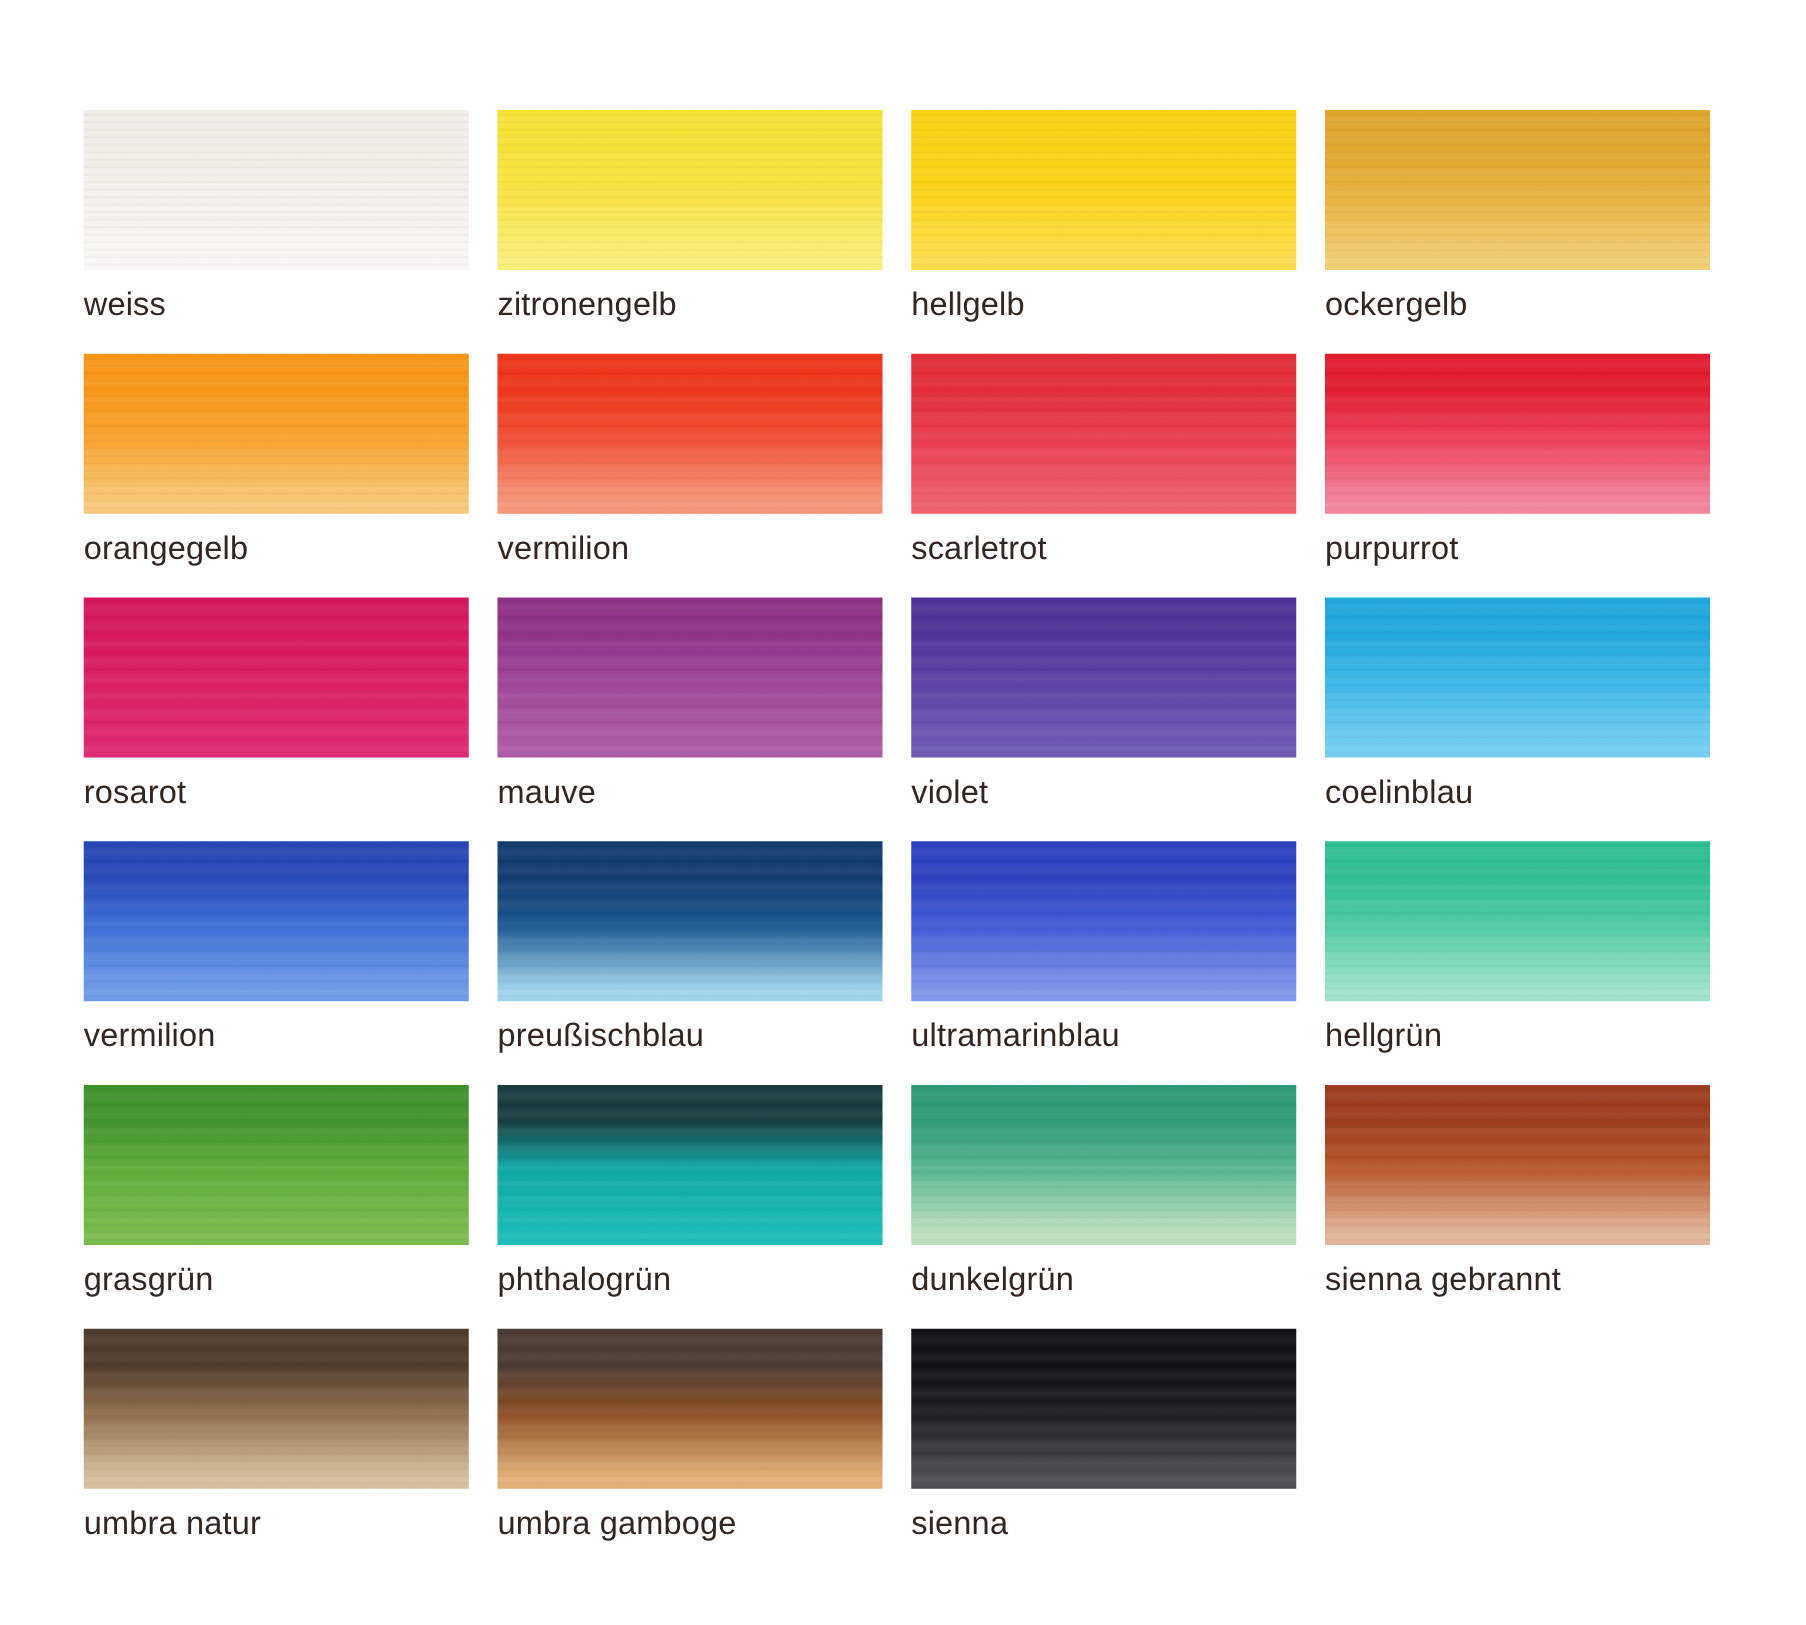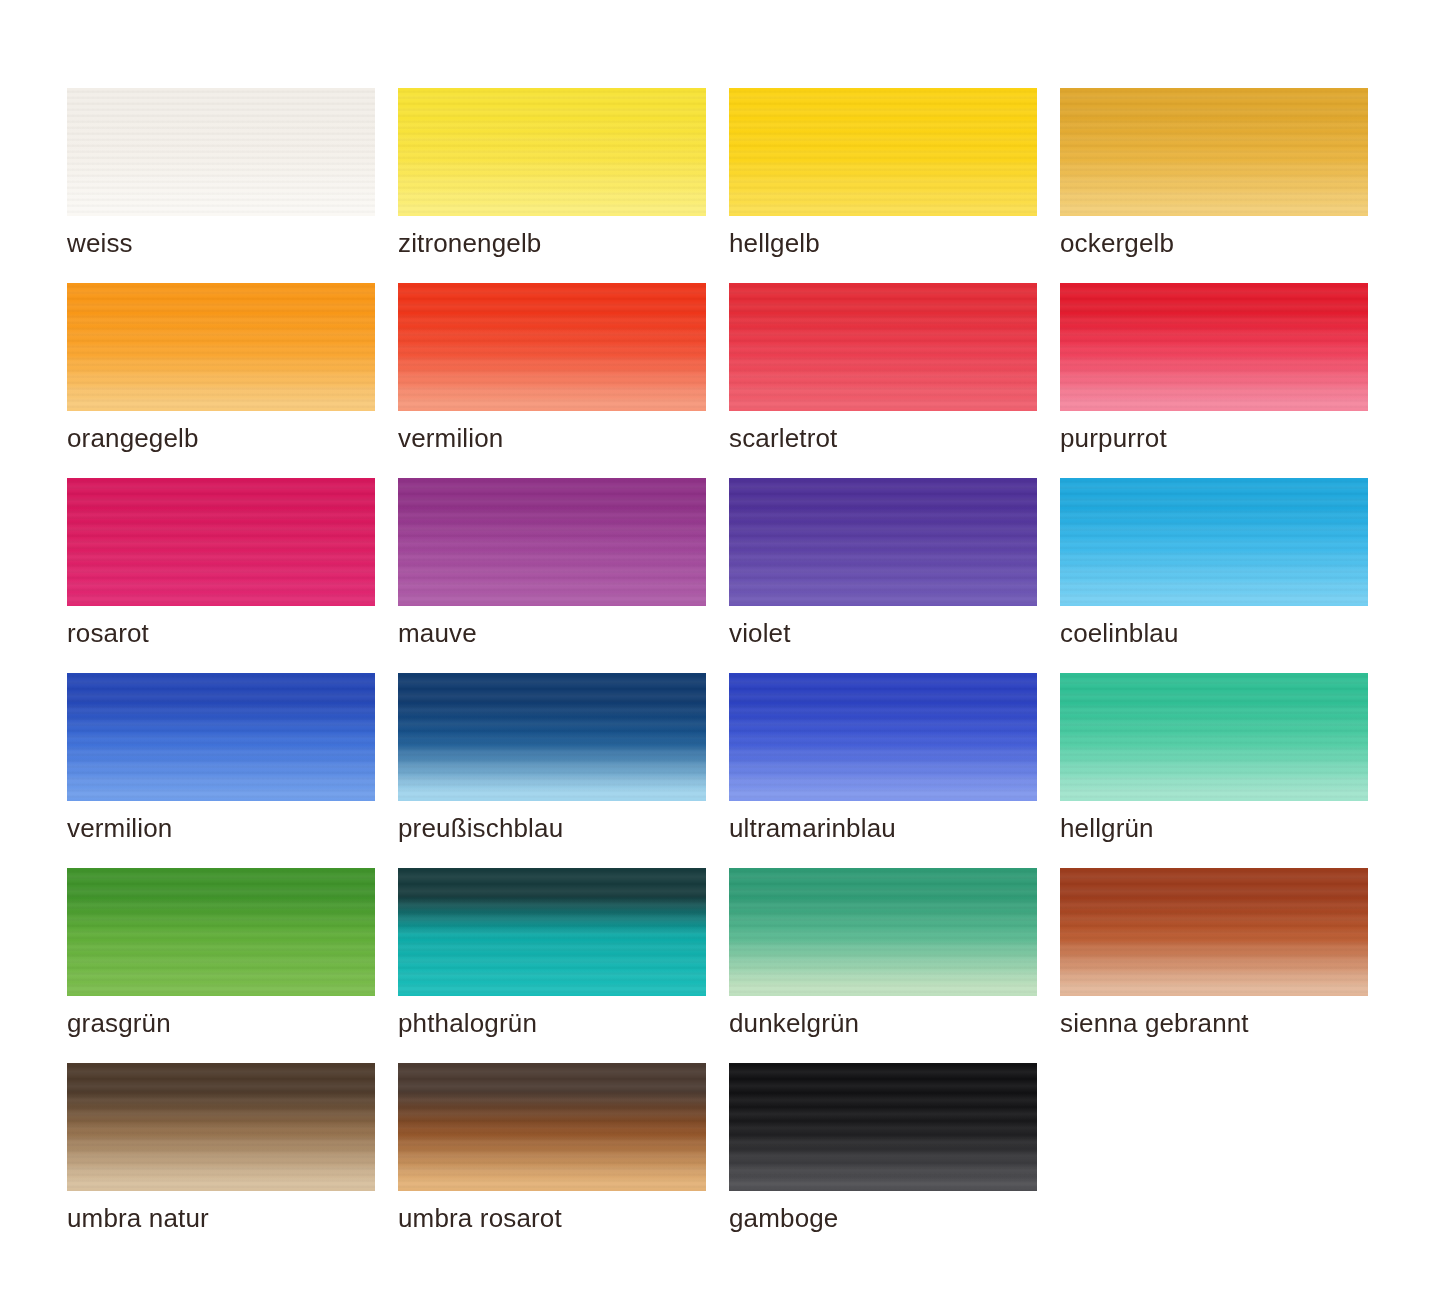--- a/index.html
+++ b/index.html
@@ -177,20 +177,20 @@
       <div class="cell">
         <div class="swatch" style="background: linear-gradient(rgb(156, 59, 28) 0%, rgb(156, 59, 28) 22%, rgb(183, 85, 42) 52%, rgb(226, 181, 151) 92%, rgb(226, 181, 151) 100%);"></div>
         <div class="label" style="color: rgb(51, 38, 33);">sienna gebrannt</div>
       </div>
       <div class="cell">
         <div class="swatch" style="background: linear-gradient(rgb(76, 57, 42) 0%, rgb(76, 57, 42) 22%, rgb(142, 106, 70) 52%, rgb(214, 190, 156) 92%, rgb(214, 190, 156) 100%);"></div>
         <div class="label" style="color: rgb(51, 38, 33);">umbra natur</div>
       </div>
       <div class="cell">
         <div class="swatch" style="background: linear-gradient(rgb(74, 57, 48) 0%, rgb(74, 57, 48) 22%, rgb(138, 76, 34) 52%, rgb(226, 176, 117) 92%, rgb(226, 176, 117) 100%);"></div>
-        <div class="label" style="color: rgb(51, 38, 33);">umbra rosarot</div>
+        <div class="label" style="color: rgb(51, 38, 33);">umbra gamboge</div>
       </div>
       <div class="cell">
         <div class="swatch" style="background: linear-gradient(rgb(16, 16, 18) 0%, rgb(16, 16, 18) 22%, rgb(26, 26, 28) 52%, rgb(76, 76, 80) 92%, rgb(76, 76, 80) 100%);"></div>
-        <div class="label" style="color: rgb(51, 38, 33);">gamboge</div>
+        <div class="label" style="color: rgb(51, 38, 33);">sienna</div>
       </div>
     </div>
 </div>
 
 </body></html>

